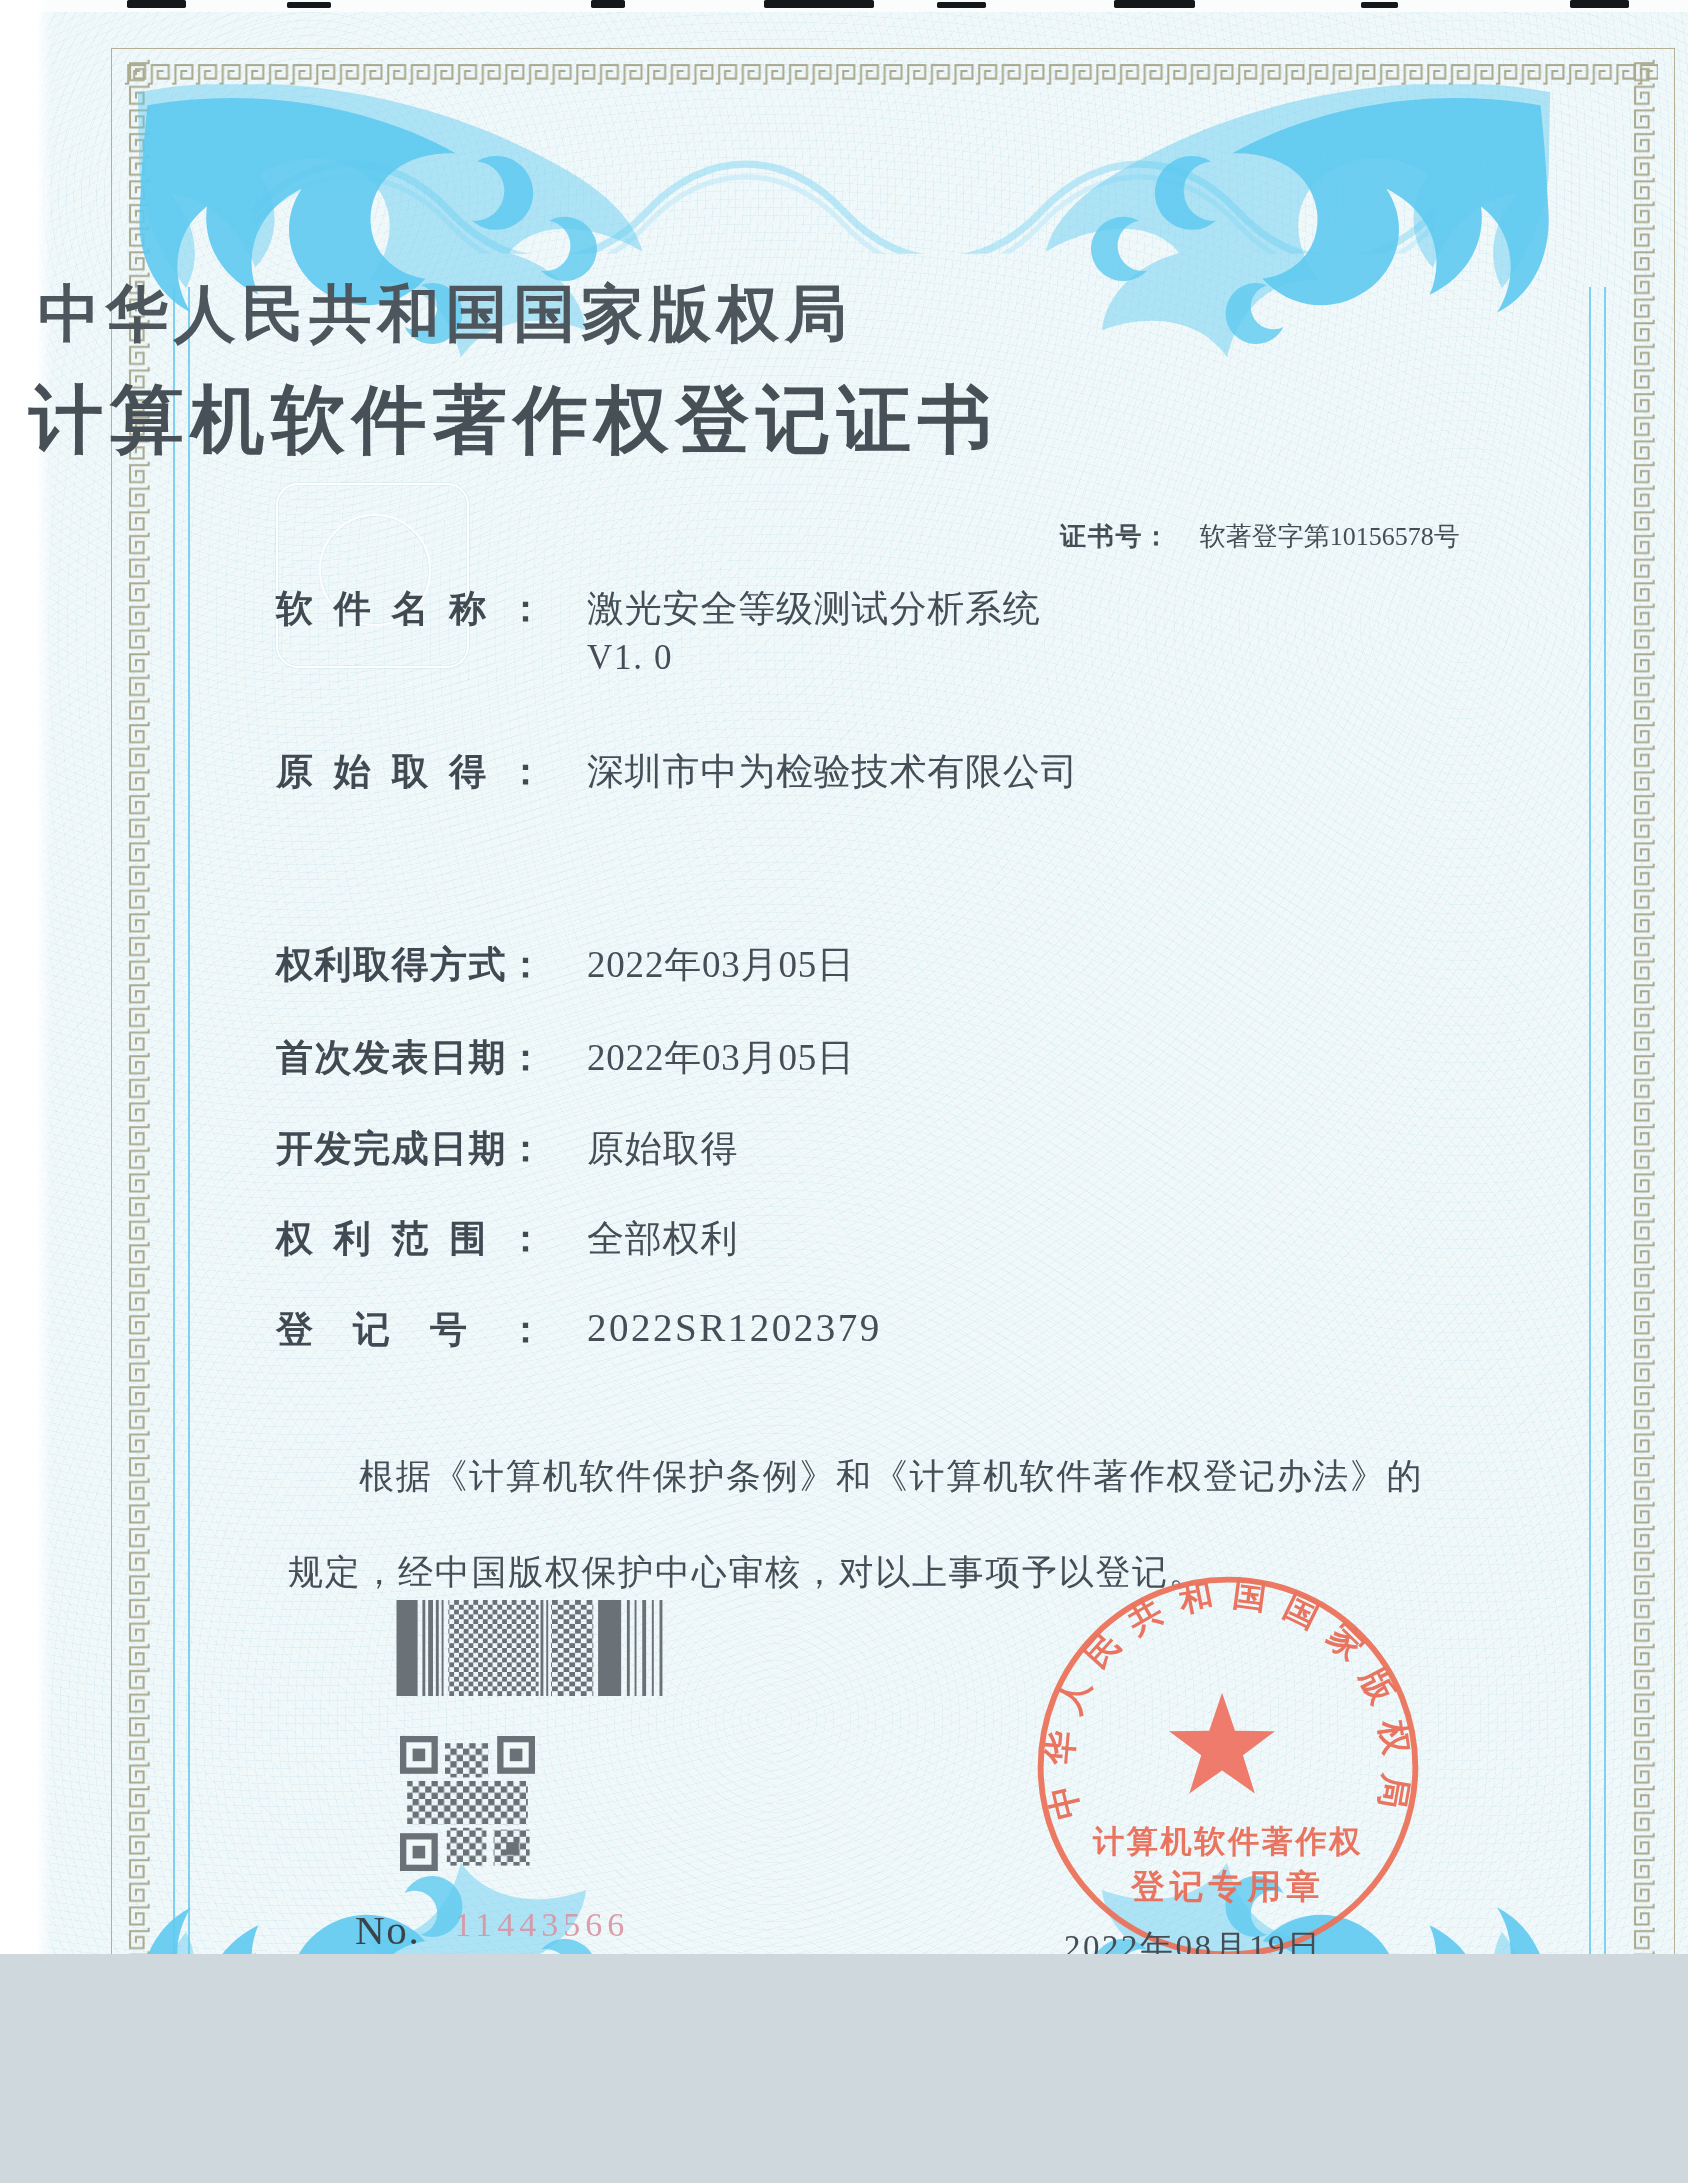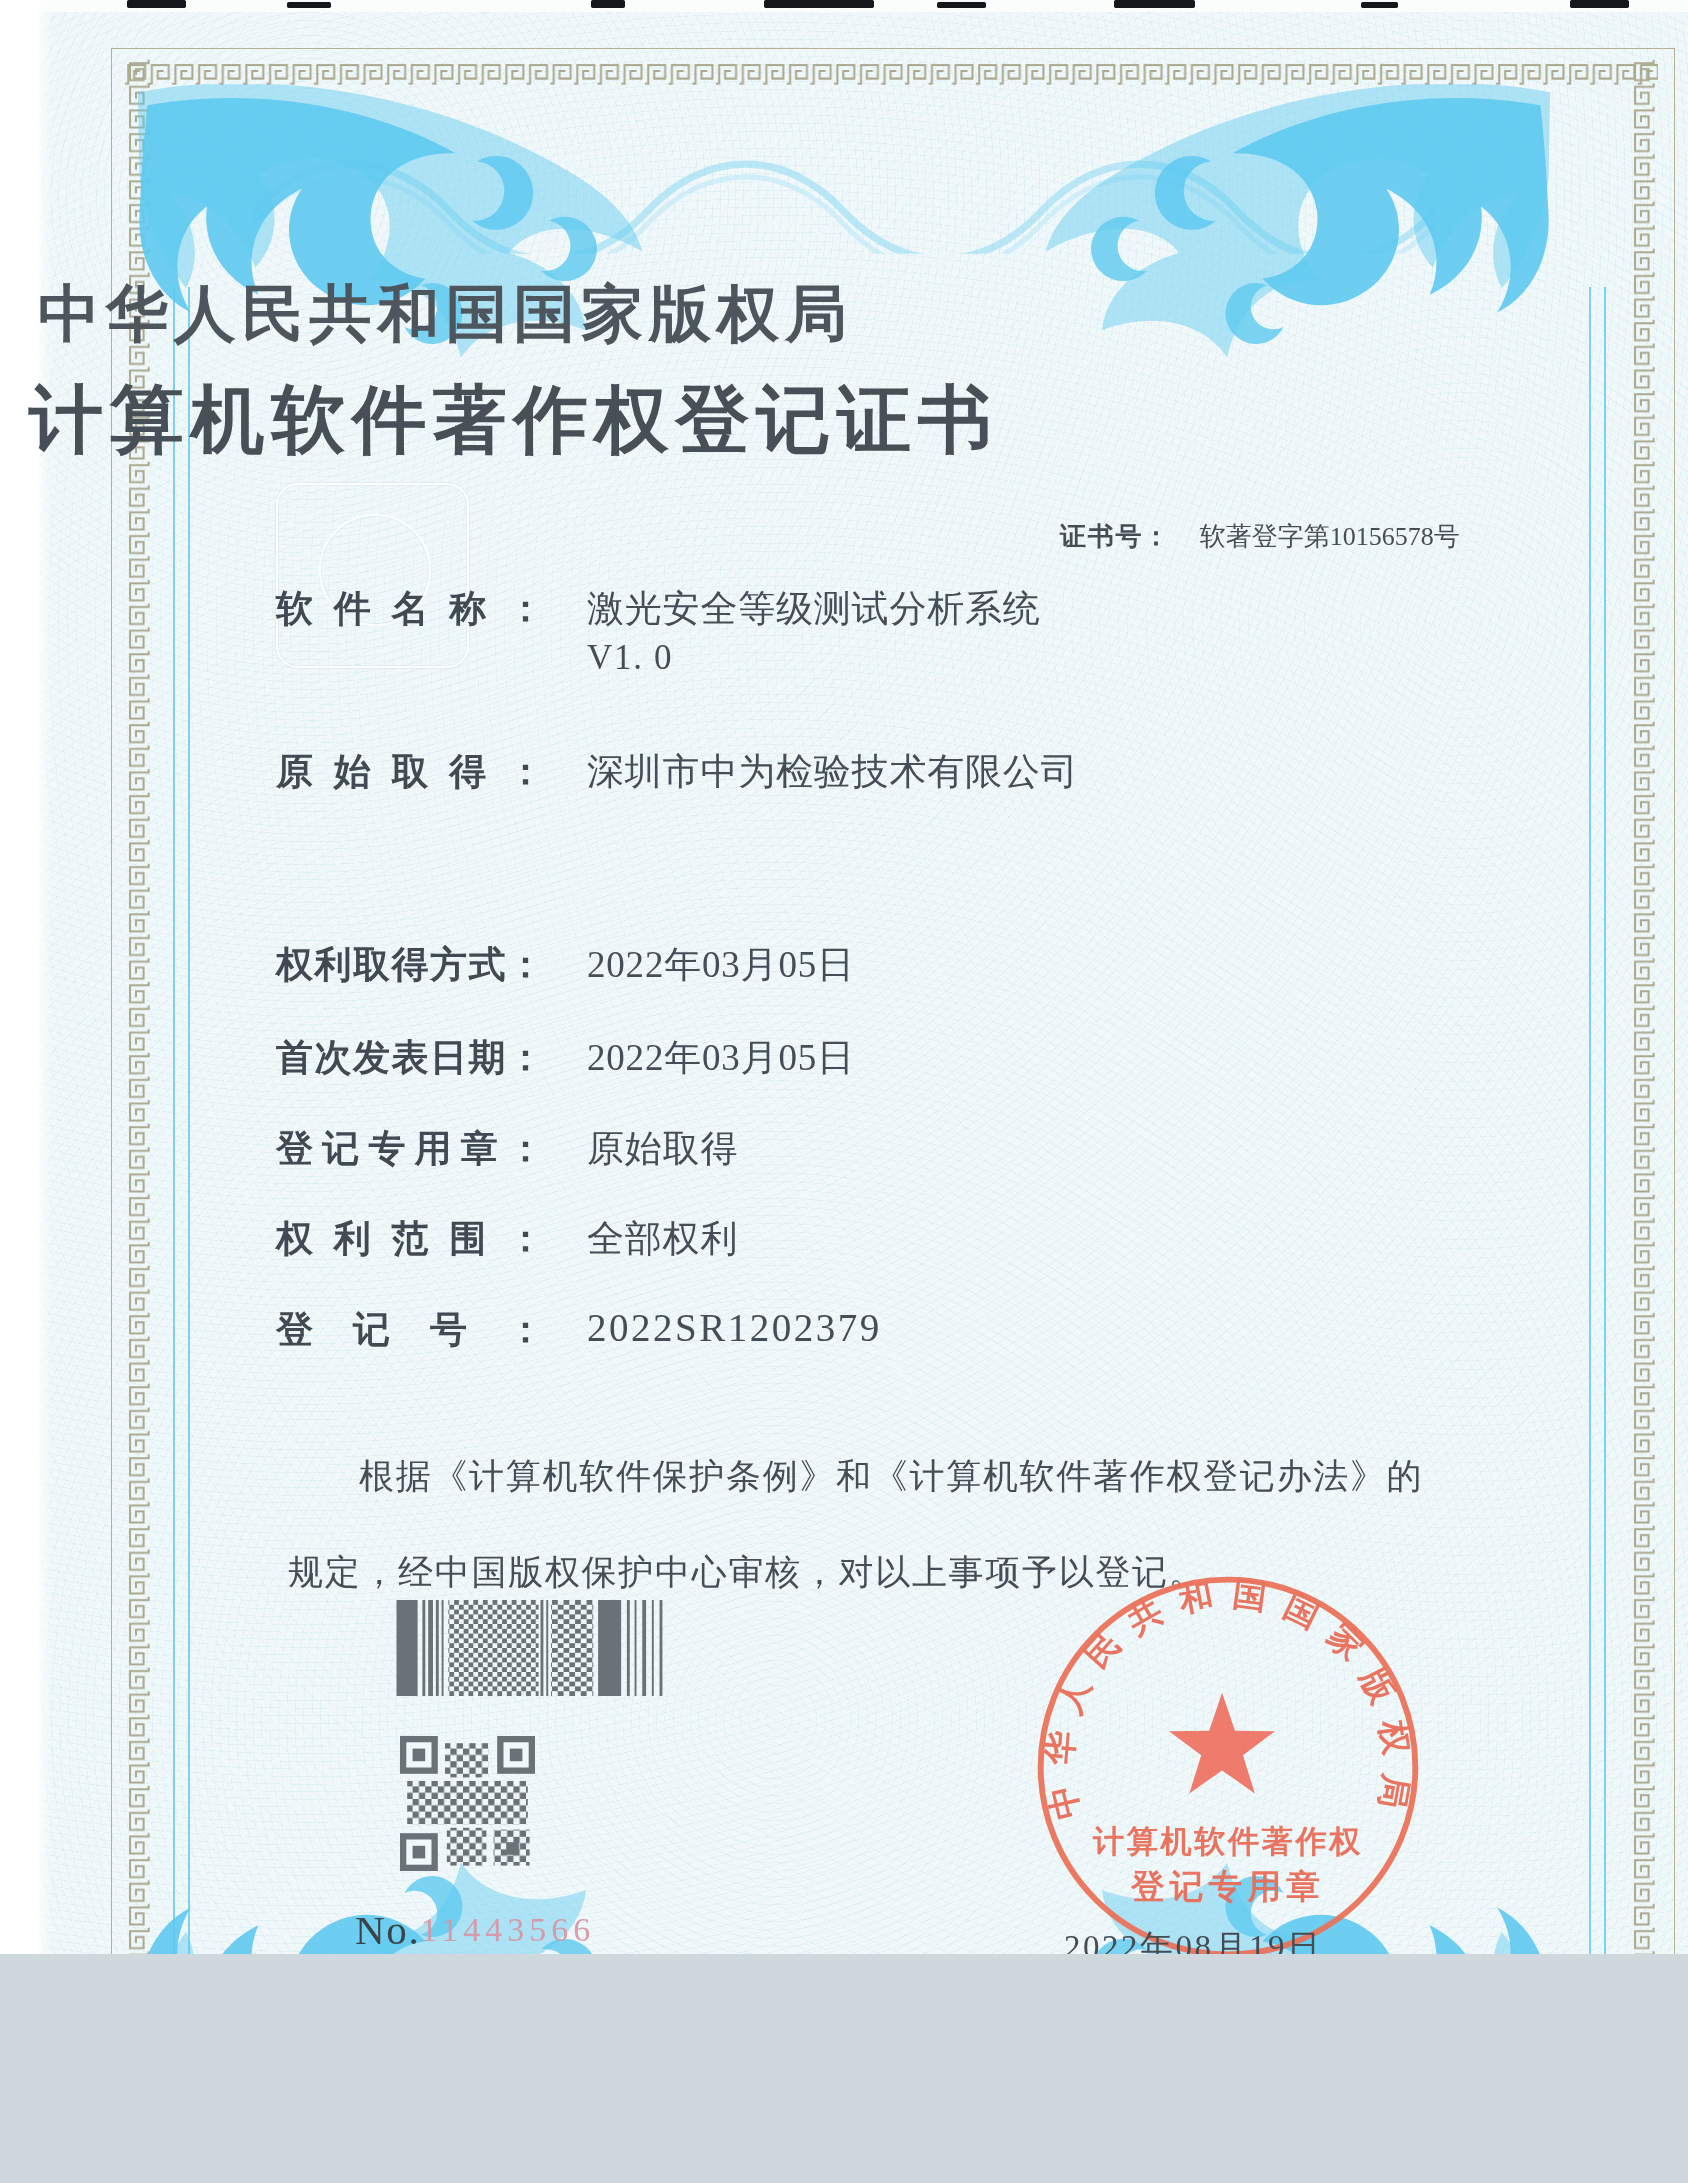--- a/index.html
+++ b/index.html
@@ -30,21 +30,21 @@
   
   .flabel{position:absolute;left:276px;width:268px;font-size:37px;font-weight:bold;color:#414a52;
           text-align:justify;text-align-last:justify;}
   .fvalue{position:absolute;left:587px;font-size:37px;color:#454e56;letter-spacing:0.8px;}
   .fvalue2{position:absolute;left:587px;font-size:35px;color:#454e56;letter-spacing:1.7px;}
   .regval{font-size:39px;letter-spacing:2.5px;}
   
   .statement{left:276px;top:1417px;width:1169px;font-size:35px;line-height:96px;
              letter-spacing:1.7px;text-indent:71px;color:#454e56;margin:12px;}
   
-  .serial{left:355px;top:1906px;display:flex;align-items:center;}
+  .serial{left:355px;top:1906px;display:flex;align-items:flex-start;gap:34px;}
   .serial .no{font-size:41px;color:#3a434a;letter-spacing:1.7px;}
   .serial .num{font-size:34px;color:#d994a2;letter-spacing:5px;opacity:.9;}
   .issuedate{left:1064px;top:1925px;font-size:33px;color:#444d54;letter-spacing:2.5px;}
   
   .wm{left:276px;top:483px;width:189px;height:181px;border:2.5px solid rgba(255,255,255,.9);
       border-radius:22px;box-shadow:0 0 0 0.8px rgba(150,200,215,.25), inset 0 0 0 0.8px rgba(150,200,215,.2);}
   .wm .c{position:absolute;left:41px;top:29px;width:108px;height:108px;border:2.5px solid rgba(255,255,255,.85);
          border-radius:50%;box-shadow:inset 0 0 0 0.8px rgba(150,200,215,.2);}
   .seal{opacity:.92;}
   .defs{position:absolute;width:0;height:0;}
@@ -157,21 +157,21 @@
 
   <span class="flabel" style="top:747px">原始取得：</span>
   <span class="fvalue" style="top:747px">深圳市中为检验技术有限公司</span>
 
   <span class="flabel" style="top:940px">权利取得方式：</span>
   <span class="fvalue" style="top:940px">2022年03月05日</span>
 
   <span class="flabel" style="top:1033px">首次发表日期：</span>
   <span class="fvalue" style="top:1033px">2022年03月05日</span>
 
-  <span class="flabel" style="top:1124px">登记专用章：</span>
+  <span class="flabel" style="top:1124px">开发完成日期：</span>
   <span class="fvalue" style="top:1124px">原始取得</span>
 
   <span class="flabel" style="top:1214px">权利范围：</span>
   <span class="fvalue" style="top:1214px">全部权利</span>
 
   <span class="flabel" style="top:1305px">登记号：</span>
   <span class="fvalue regval" style="top:1305px">2022SR1202379</span>
 
   <p class="abs statement">根据《计算机软件保护条例》和《计算机软件著作权登记办法》的规定，经中国版权保护中心审核，对以上事项予以登记。</p>
 

